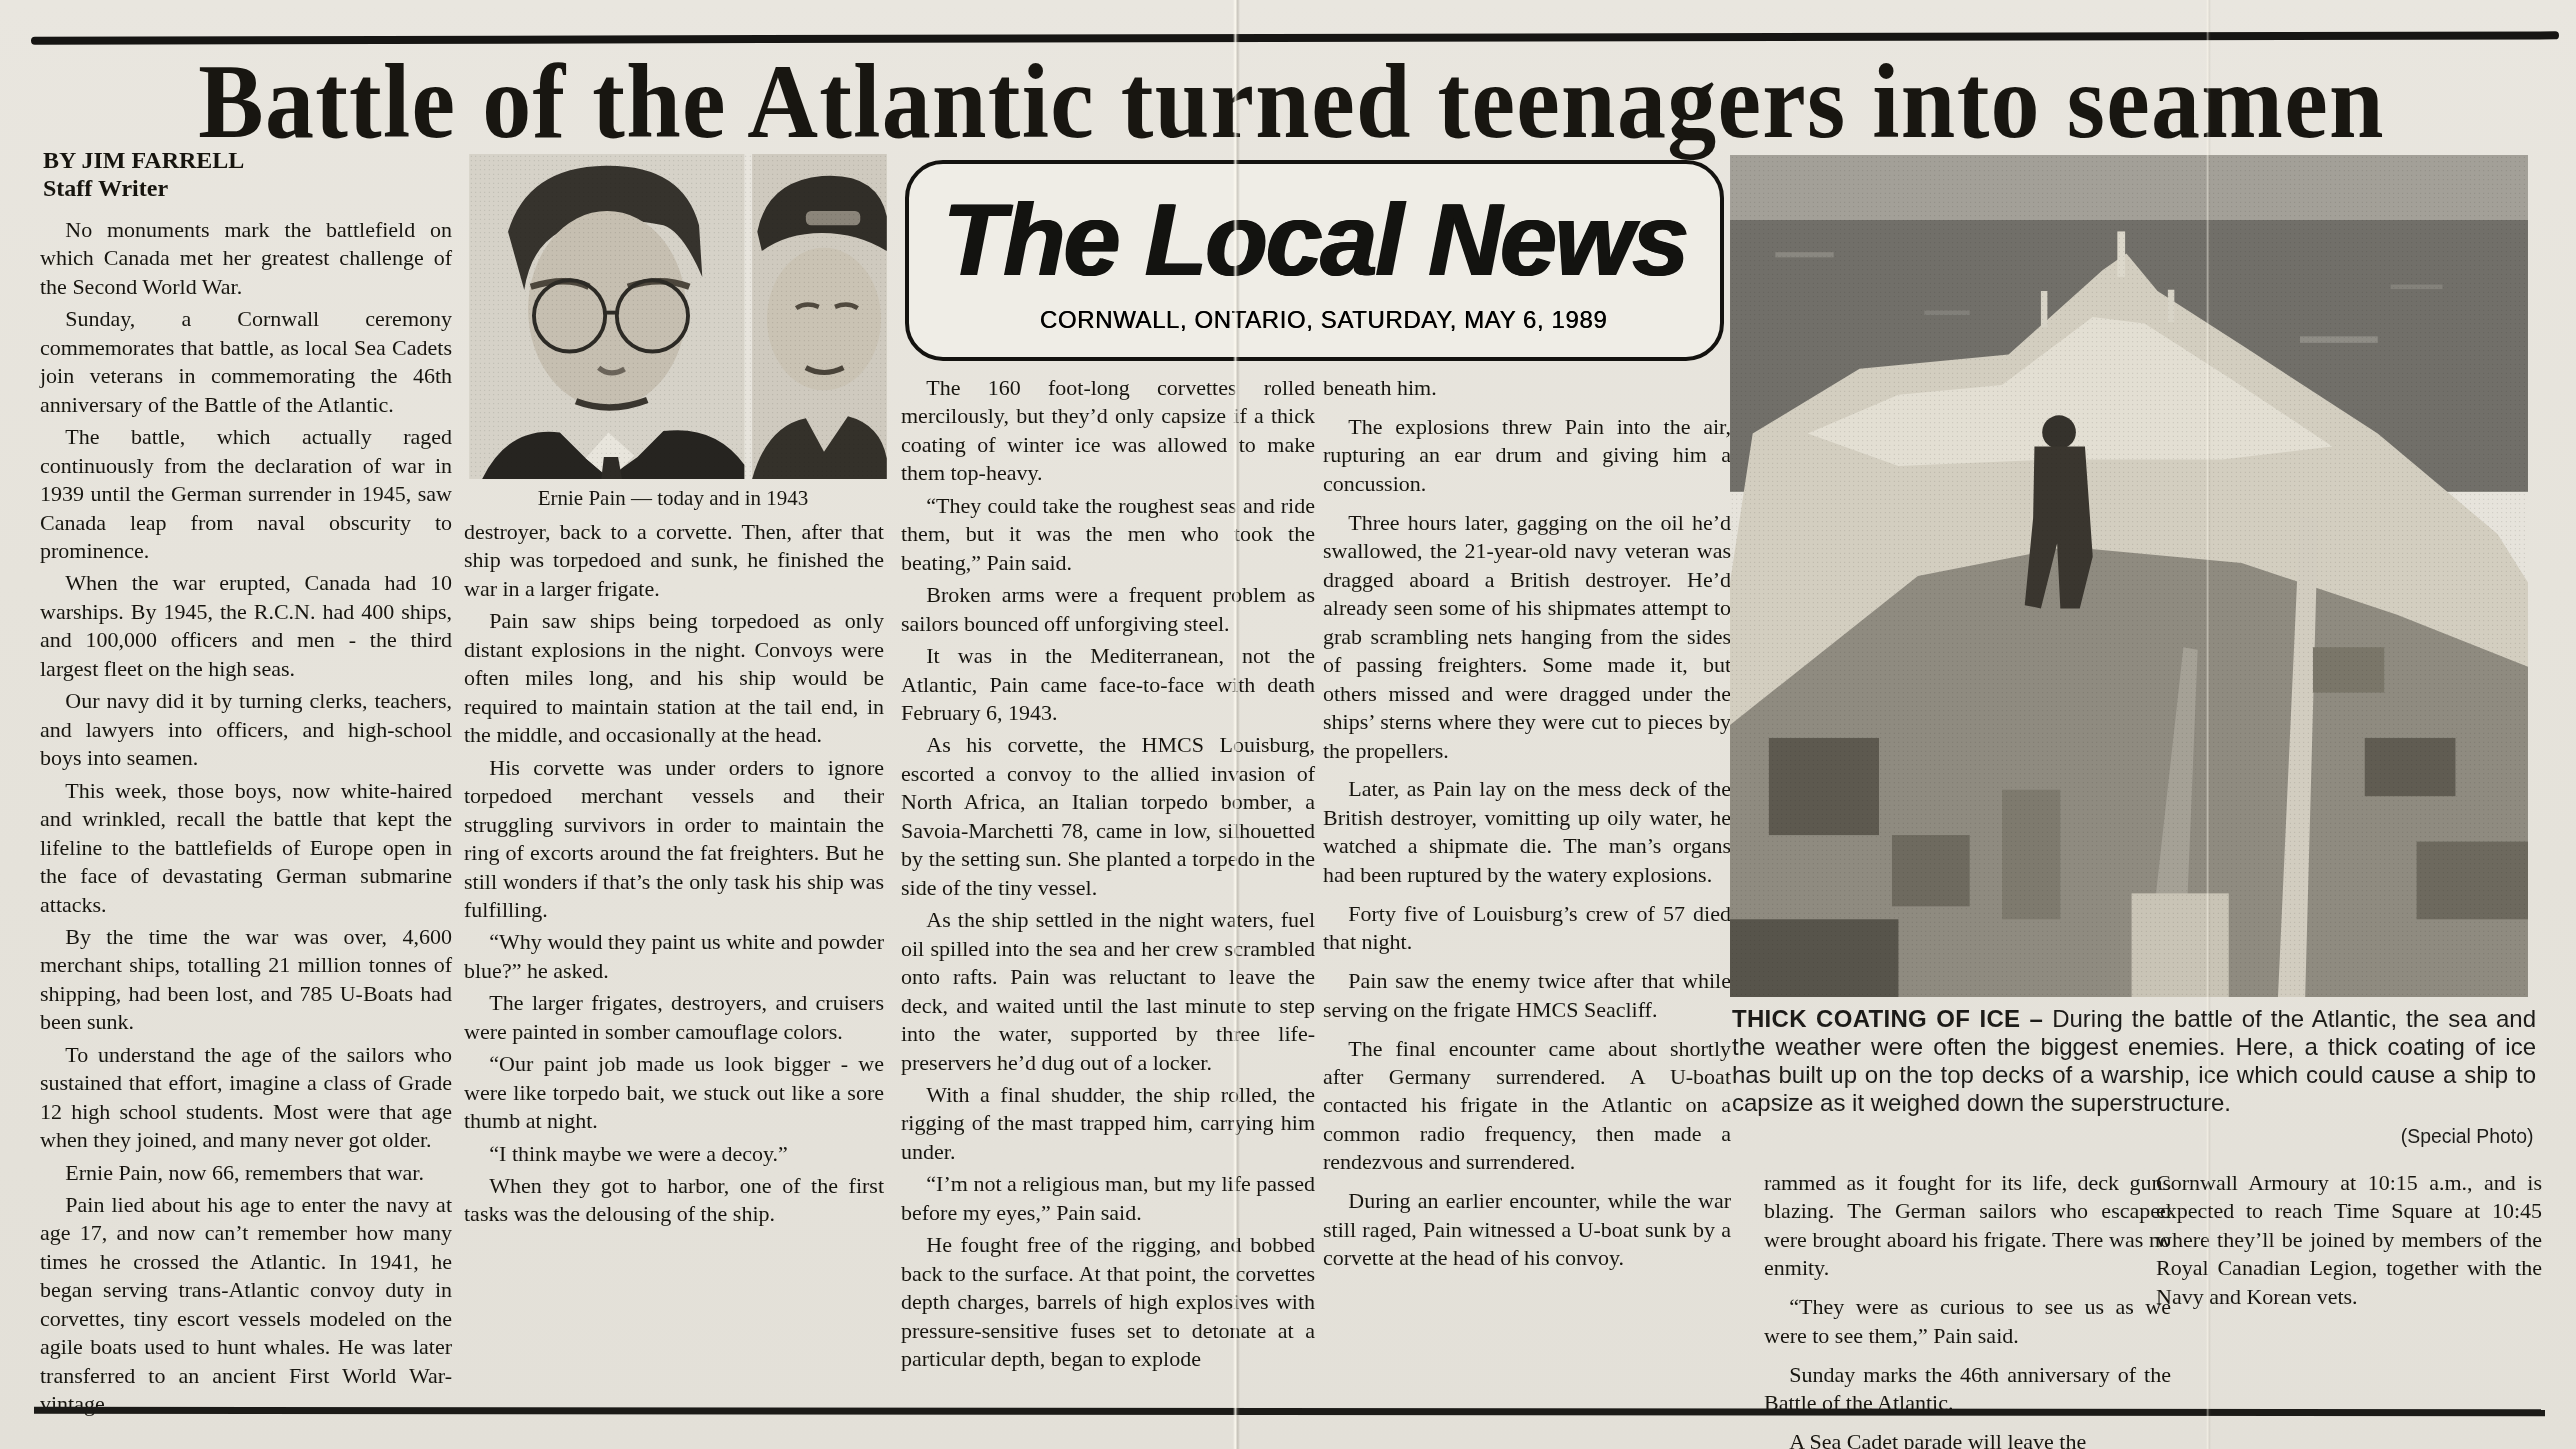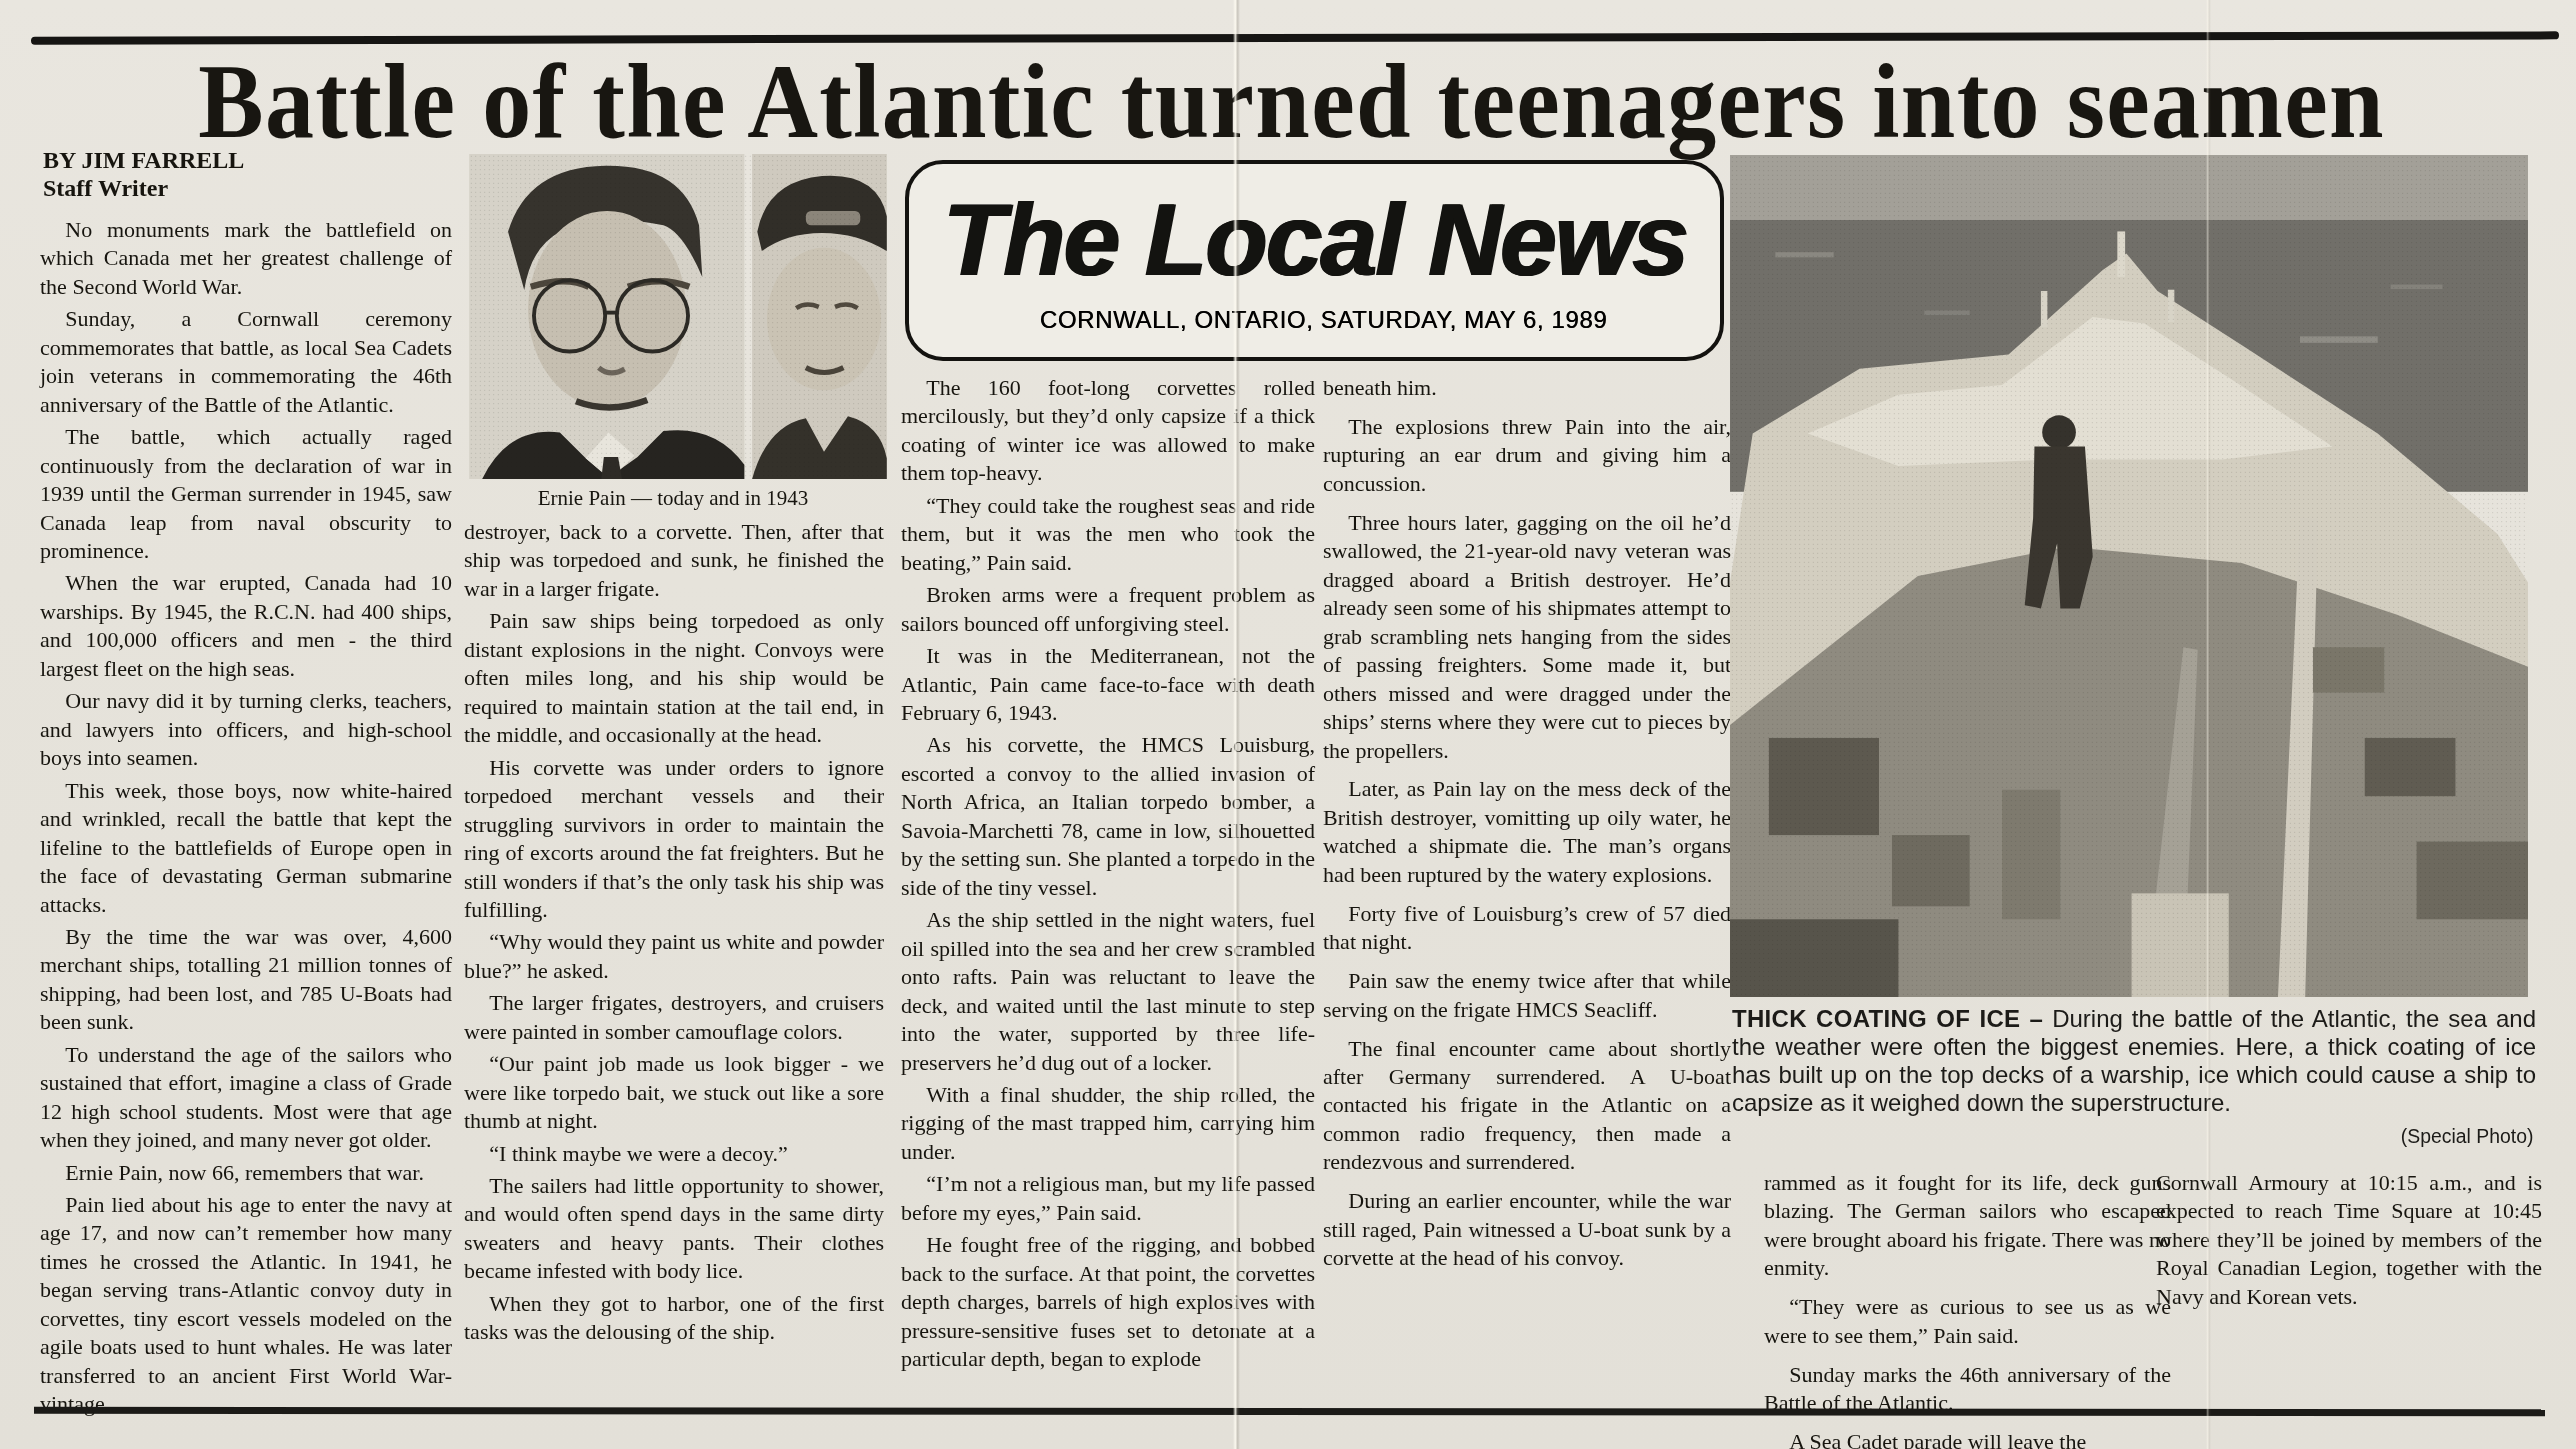--- a/index.html
+++ b/index.html
@@ -109,21 +109,20 @@
   <div class="portrait-caption">Ernie Pain — today and in 1943</div>
 
   <section class="col col2 cont">
       <p>destroyer, back to a corvette. Then, after that ship was torpedoed and sunk, he finished the war in a larger frigate.</p>
       <p>Pain saw ships being torpedoed as only distant explosions in the night. Convoys were often miles long, and his ship would be required to maintain station at the tail end, in the middle, and occasionally at the head.</p>
       <p>His corvette was under orders to ignore torpedoed merchant vessels and their struggling survivors in order to maintain the ring of excorts around the fat freighters. But he still wonders if that’s the only task his ship was fulfilling.</p>
       <p>“Why would they paint us white and powder blue?” he asked.</p>
       <p>The larger frigates, destroyers, and cruisers were painted in somber camouflage colors.</p>
       <p>“Our paint job made us look bigger - we were like torpedo bait, we stuck out like a sore thumb at night.</p>
       <p>“I think maybe we were a decoy.”</p>
-      <p>The sailers had little opportunity to shower, and would often spend days in the same dirty sweaters and heavy pants. Their clothes became infested with body lice.</p>
       <p>When they got to harbor, one of the first tasks was the delousing of the ship.</p>
     </section>
 
   <div class="masthead">
     <div class="mast-title">The Local News</div>
     <div class="mast-date">CORNWALL, ONTARIO, SATURDAY, MAY 6, 1989</div>
   </div>
 
   <section class="col col3">
       <p>The 160 foot-long corvettes rolled mercilously, but they’d only capsize if a thick coating of winter ice was allowed to make them top-heavy.</p>

